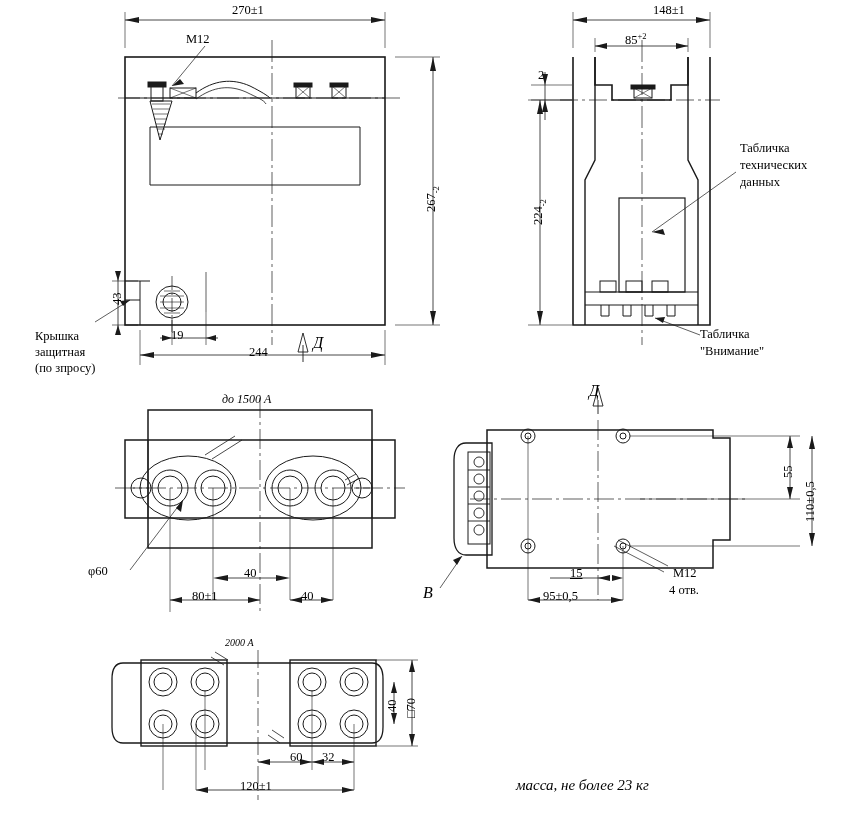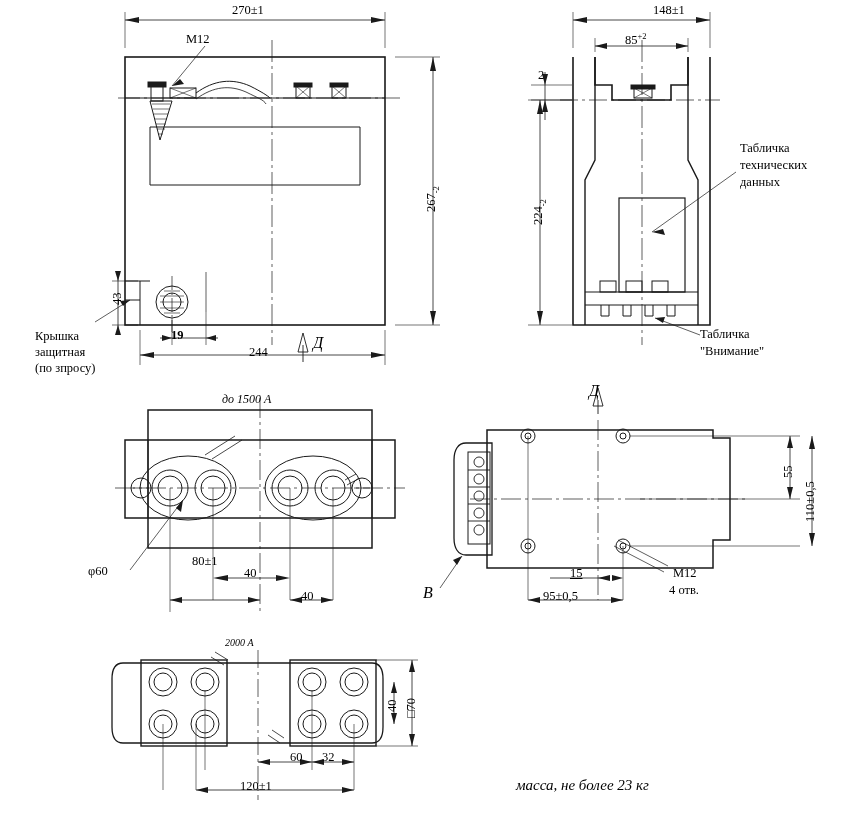--- a/index.html
+++ b/index.html
@@ -337,42 +337,42 @@
     <path d="M196 790 L208 787 L208 793 Z" fill="#1a1a1a" stroke="none"></path>
     <path d="M354 790 L342 787 L342 793 Z" fill="#1a1a1a" stroke="none"></path>
     <line x1="196" y1="724" x2="196" y2="790" stroke-width="0.6"></line>
   </g>
 </svg>
 
 <div class="lbl" style="left:232px;top:3px;">270±1</div>
 <div class="lbl" style="left:186px;top:32px;">М12</div>
 <div class="lbl vert" style="left:424px;top:212px;transform:rotate(-90deg);"><span>267</span><span class="sub">-2</span></div>
 <div class="lbl" style="left:249px;top:345px;text-align:center;">244</div>
-<div class="lbl" style="left:171px;top:328px;font-weight:bold;">19</div>
+<div class="lbl" style="left:171px;top:328px;">19</div>
 <div class="lbl vert" style="left:110px;top:305px;transform:rotate(-90deg);">43</div>
 <div class="lbl" style="left:35px;top:329px;">Крышка</div>
 <div class="lbl" style="left:35px;top:345px;">защитная</div>
 <div class="lbl" style="left:35px;top:361px;">(по зпросу)</div>
 <div class="lbl it" style="left:313px;top:333px;font-size:16px;">Д</div>
 
 <div class="lbl" style="left:613px;top:3px;margin-left:40px;">148±1</div>
 <div class="lbl" style="left:625px;top:31px;"><span>85</span><span class="sup">+2</span></div>
 <div class="lbl" style="left:538px;top:68px;">2</div>
 <div class="lbl vert" style="left:531px;top:225px;transform:rotate(-90deg);"><span>224</span><span class="sub">-2</span></div>
 <div class="lbl" style="left:740px;top:141px;">Табличка</div>
 <div class="lbl" style="left:740px;top:158px;">технических</div>
 <div class="lbl" style="left:740px;top:175px;">данных</div>
 <div class="lbl" style="left:700px;top:327px;">Табличка</div>
 <div class="lbl" style="left:700px;top:344px;">"Внимание"</div>
 <div class="lbl it" style="left:589px;top:381px;font-size:16px;">Д</div>
 
 <div class="lbl it" style="left:222px;top:392px;font-size:12px;">до 1500 А</div>
 <div class="lbl" style="left:88px;top:564px;">φ60</div>
 <div class="lbl" style="left:244px;top:566px;">40</div>
-<div class="lbl" style="left:192px;top:554px;">80±1</div>
+<div class="lbl" style="left:192px;top:589px;">80±1</div>
 <div class="lbl" style="left:301px;top:589px;">40</div>
 
 <div class="lbl vert" style="left:781px;top:478px;transform:rotate(-90deg);">55</div>
 <div class="lbl vert" style="left:803px;top:522px;transform:rotate(-90deg);">110±0,5</div>
 <div class="lbl" style="left:570px;top:566px;text-decoration:underline;">15</div>
 <div class="lbl" style="left:543px;top:589px;">95±0,5</div>
 <div class="lbl" style="left:673px;top:566px;">М12</div>
 <div class="lbl" style="left:669px;top:583px;">4 отв.</div>
 <div class="lbl it" style="left:423px;top:583px;font-size:16px;">В</div>
 

